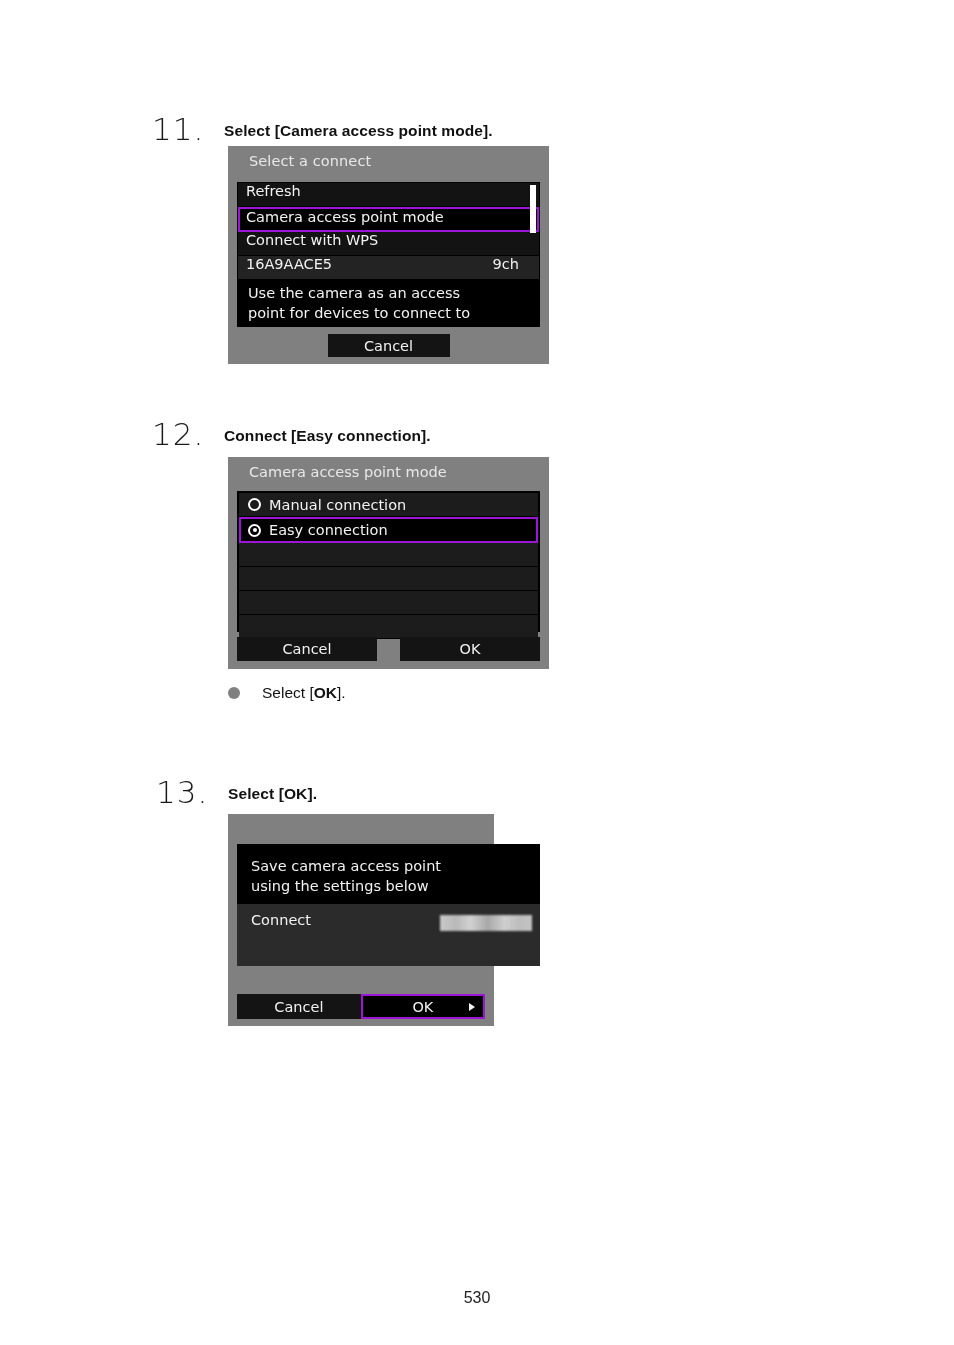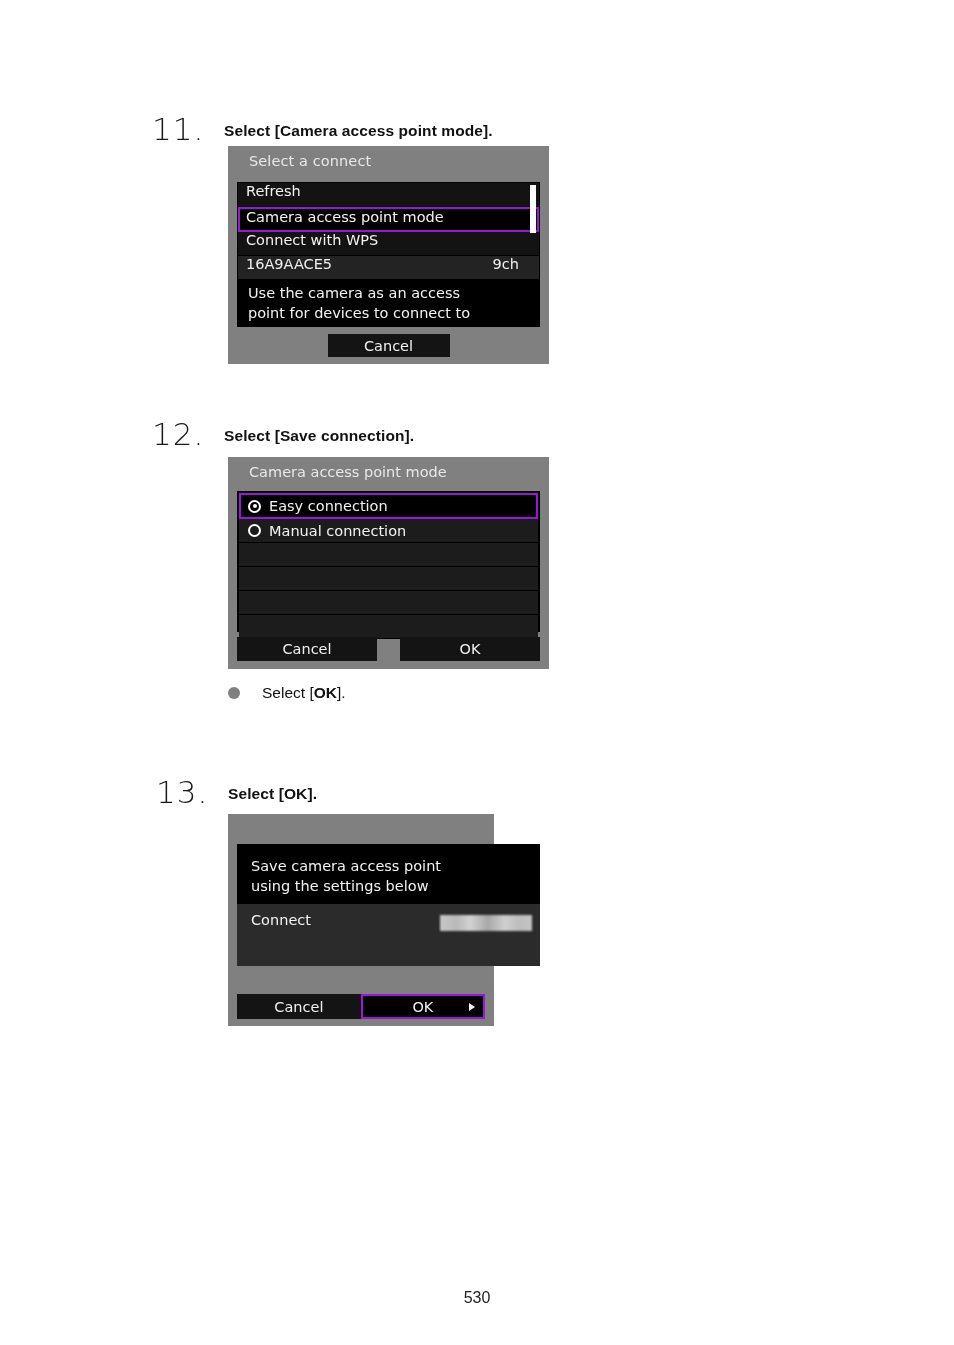--- a/index.html
+++ b/index.html
@@ -367,35 +367,35 @@
     </div>
 
     <div class="btnrow1">
       <div class="btn-cancel1">Cancel</div>
     </div>
   </div>
 
   <div class="step-block" style="left:152px; top:415px;">
     <div class="step-head">
       <span class="step-num">12.</span>
-      <span class="step-title">Select [Save connection].</span>
+      <span class="step-title">Connect [Easy connection].</span>
     </div>
   </div>
 
   <div class="cam cam2">
     <div class="scr-title">Camera access point mode</div>
 
     <div class="list2">
+      <div class="row2">
+        <span class="radio"></span>
+        <span>Manual connection</span>
+      </div>
       <div class="row2 sel">
         <span class="radio on"></span>
         <span>Easy connection</span>
-      </div>
-      <div class="row2">
-        <span class="radio"></span>
-        <span>Manual connection</span>
       </div>
       <div class="row2 blank"></div>
       <div class="row2 blank"></div>
       <div class="row2 blank"></div>
       <div class="row2 blank"></div>
     </div>
 
     <div class="btnrow2">
       <div class="btn2">Cancel</div>
       <div class="btn2">OK</div>

